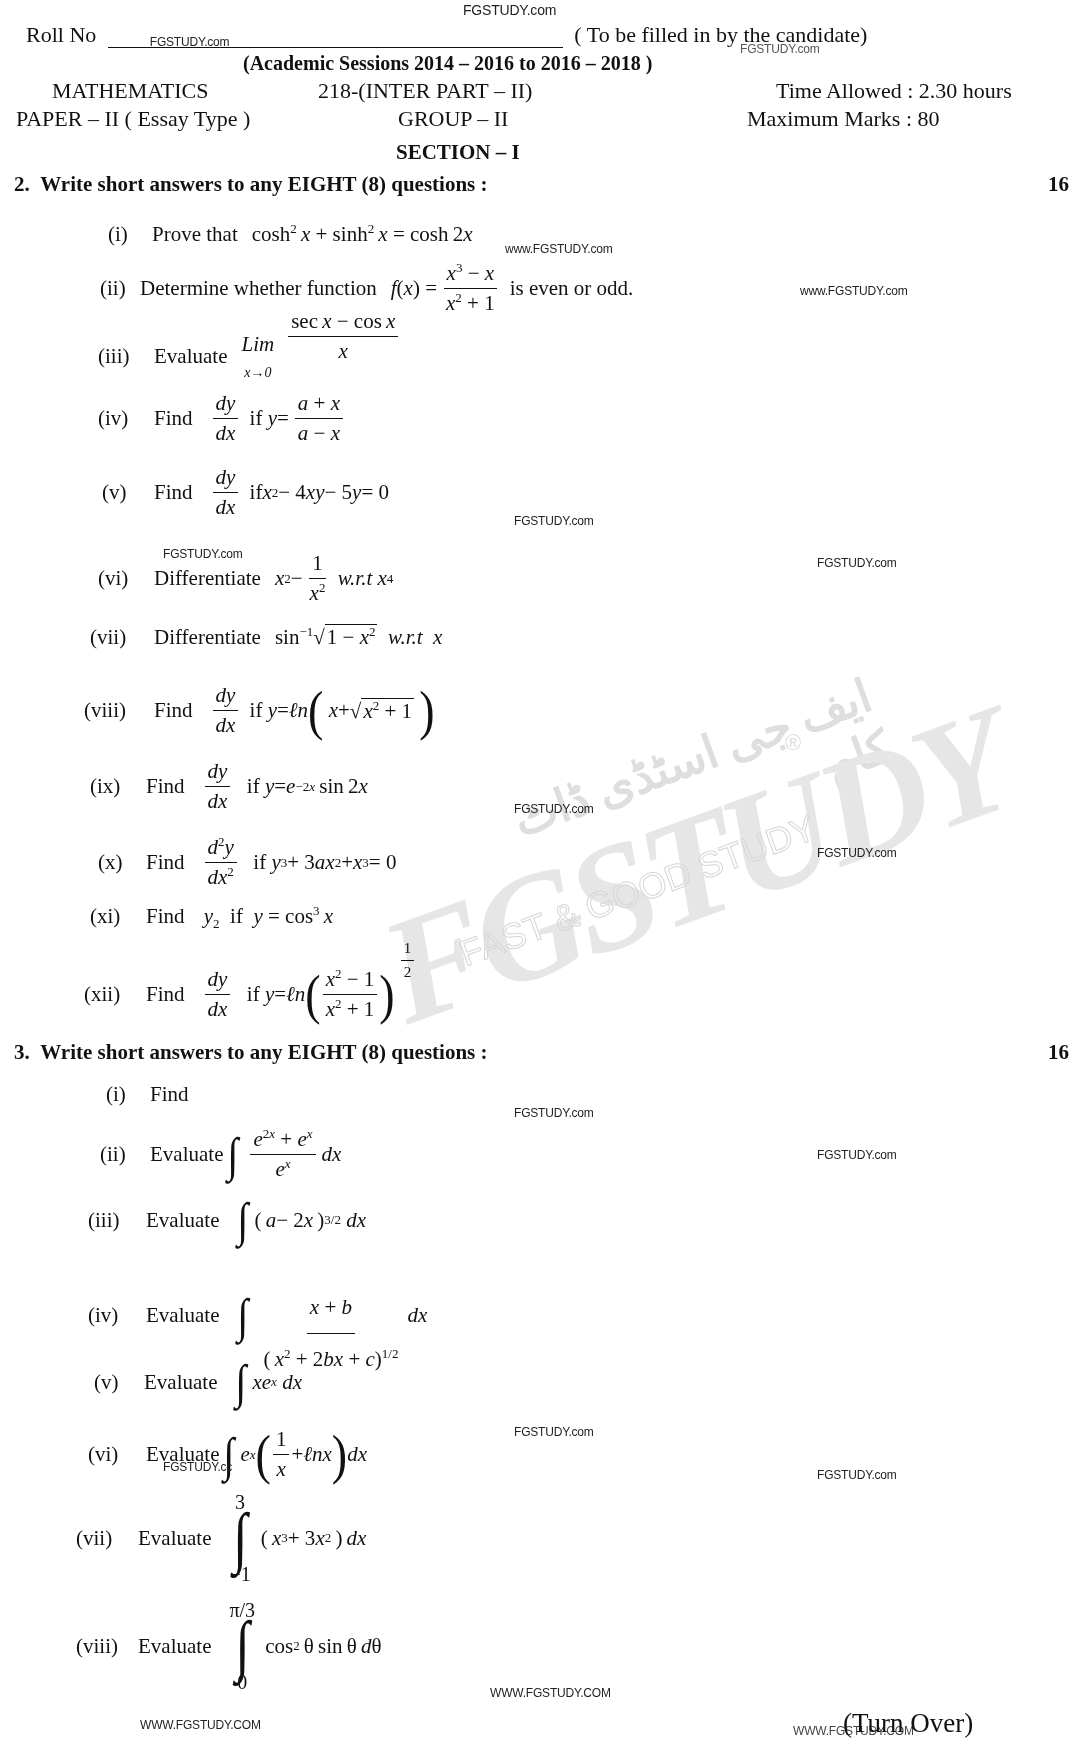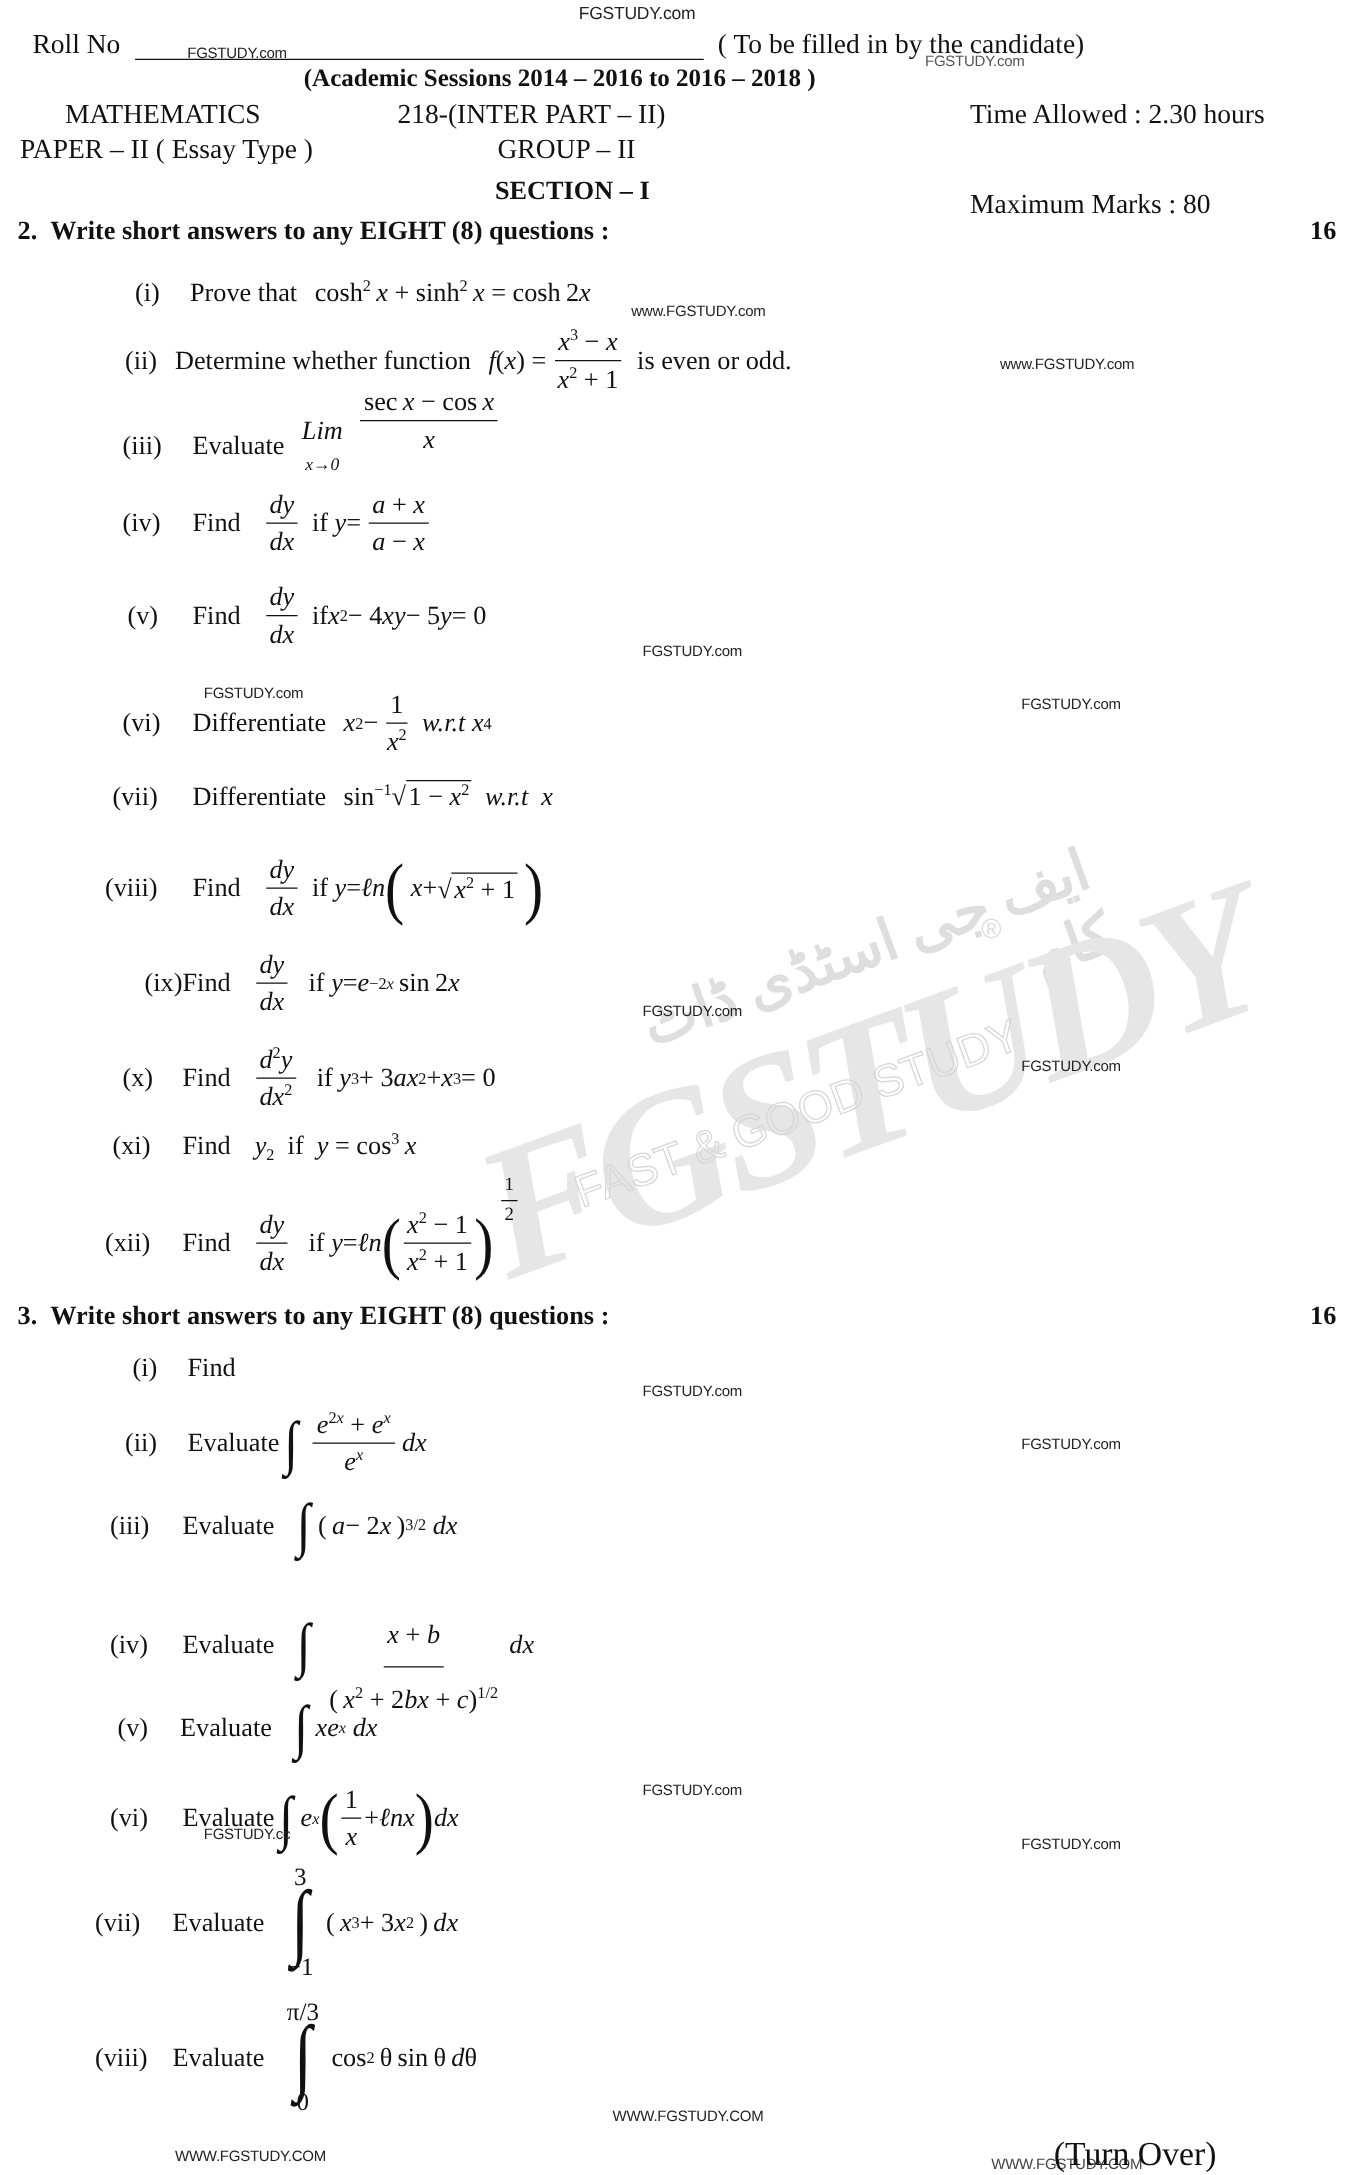--- a/index.html
+++ b/index.html
@@ -57,21 +57,21 @@
 <div class="abs wm wm-sm" style="left:740px; top:42px; color:#555;">FGSTUDY.com</div>
 
 <div class="abs hdr bold" style="left:243px; top:52px; font-size:20px;">(Academic Sessions 2014 – 2016 to 2016 – 2018 )</div>
 
 <div class="abs hdr" style="left:16px; top:78px;margin-left:36px;">MATHEMATICS</div>
 <div class="abs hdr" style="left:318px; top:78px;">218-(INTER PART – II)</div>
 <div class="abs hdr" style="left:776px; top:78px;">Time Allowed  :  2.30 hours</div>
 
 <div class="abs hdr" style="left:16px; top:106px;">PAPER – II ( Essay Type )</div>
 <div class="abs hdr" style="left:398px; top:106px;">GROUP – II</div>
-<div class="abs hdr" style="left:776px; top:106px;margin-top:44px;">Maximum Marks  :  80</div>
+<div class="abs hdr" style="left:747px; top:106px;">Maximum Marks  :  80</div>
 
 <div class="abs hdr bold" style="left:396px; top:140px; font-size:21px;">SECTION – I</div>
 
 <div class="abs qhead" style="left:14px; top:172px;">
   <span>2.</span>
   &nbsp;<span>Write short answers to any EIGHT (8) questions :</span>
 </div>
 <div class="abs marks" style="left:1048px; top:172px;">16</div>
 
 <div class="abs item" style="left:108px; top:222px;">
@@ -168,21 +168,21 @@
   <span style="display:inline-flex; align-items:center;">
     <span class="frac">
         <span class="n"><i>dy</i></span>
         <span class="d"><i>dx</i></span>
       </span>
     &nbsp;if&nbsp; <i>y</i> = <i>ℓn</i><span class="paren-big">(</span>&nbsp;<i>x</i> + <span class="sqrt">√<span class="bar"><i>x</i><sup>2</sup> + 1</span></span>&nbsp;<span class="paren-big">)</span>
   </span>
 </div>
 
 <div class="abs item" style="left:90px; top:760px;">
-  <span class="num" style="min-width:56px;text-align:right;">(ix)</span>
+  <span class="num" style="min-width:56px;">(ix)</span>
   <span class="word">Find</span>
   <span style="display:inline-flex; align-items:center;">
     <span class="frac">
         <span class="n"><i>dy</i></span>
         <span class="d"><i>dx</i></span>
       </span>
     &nbsp; if&nbsp; <i>y</i> = <i>e</i><sup>−2<i>x</i></sup> sin 2<i>x</i>
   </span>
 </div>
 <div class="abs wm wm-sm" style="left:514px; top:802px;">FGSTUDY.com</div>

